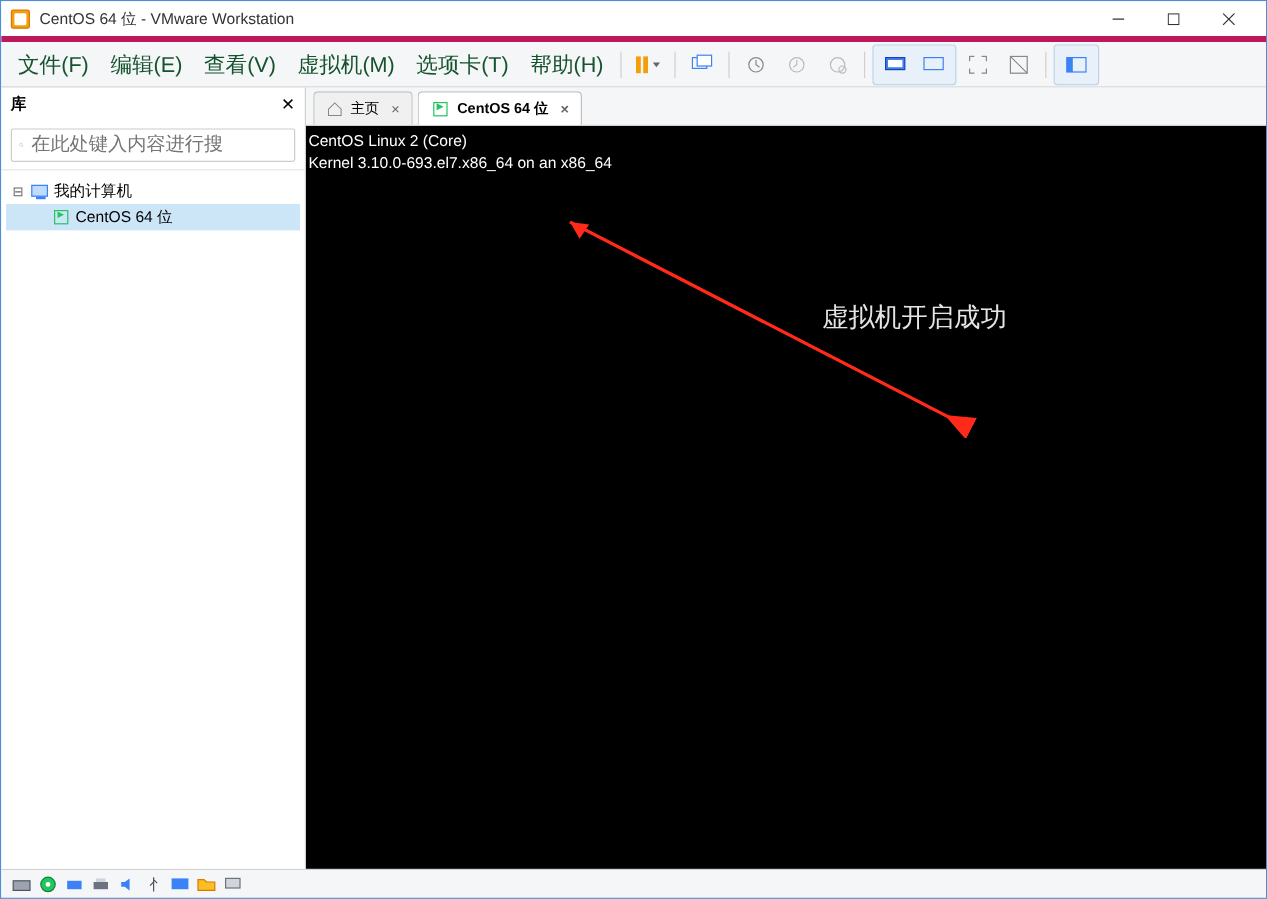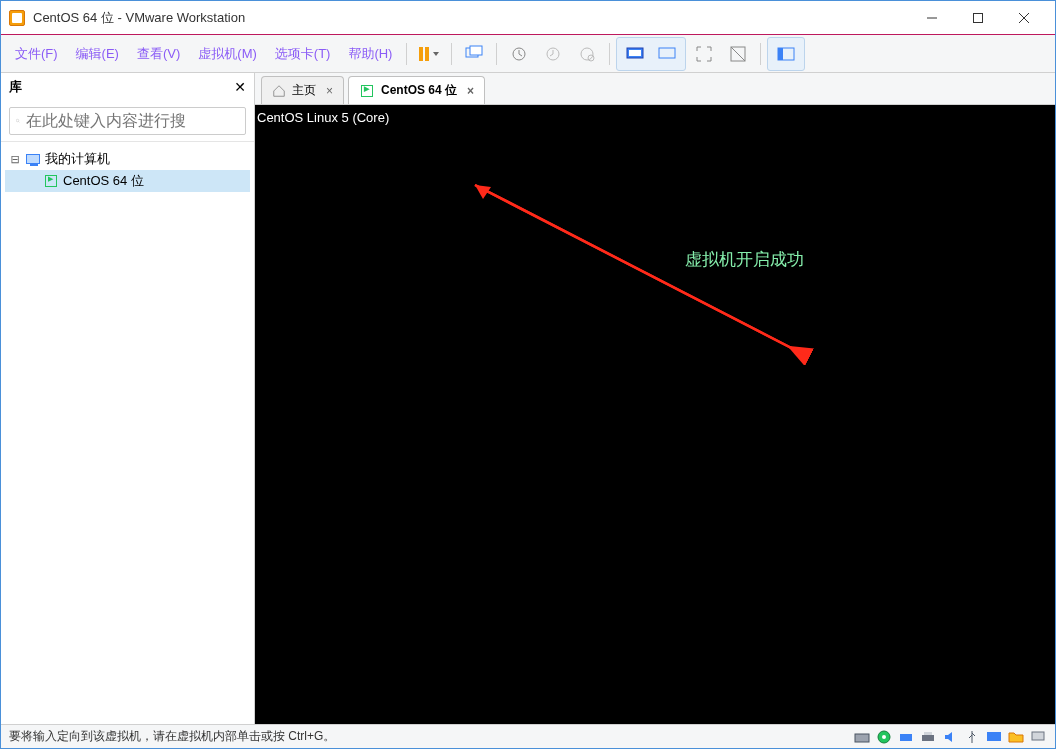--- a/index.html
+++ b/index.html
@@ -1,27 +1,27 @@
 <!DOCTYPE html>
 <html><head>
 <meta charset="utf-8">
 <style>
   * { box-sizing: border-box; margin: 0; padding: 0; font-family: "Microsoft YaHei", "Segoe UI", sans-serif; }
   body { width: 1056px; height: 749px; background: #fff; overflow: hidden; border:1px solid #4a90d9; position:relative;}
   
-  .titlebar { height: 34px; background: #fff; display:flex; align-items:center; padding:0 8px; border-bottom:1px solid #be185d;}
+  .titlebar { height: 34px; background: #fff; display:flex; align-items:center; padding:0 8px; border-bottom:5px solid #be185d;}
   .titlebar .app-icon { width:16px; height:16px; background:#f59e0b; border:1px solid #d97706; border-radius:2px; margin-right:8px; position:relative;}
   .titlebar .app-icon::after{content:""; position:absolute; inset:2px; background:#fff; border-radius:1px;}
   .titlebar .title { font-size:13px; color:#333; flex:1;}
   .titlebar .win-btns { display:flex; gap:0;}
   .titlebar .win-btn { width:46px; height:34px; display:flex; align-items:center; justify-content:center; font-size:12px; color:#333;}
   .titlebar .win-btn svg { width:10px; height:10px;}
   
   .menubar { height:38px; background:#f5f6f7; border-bottom:1px solid #d0d0d0; display:flex; align-items:center; padding:0 6px; gap:2px;}
-  .menubar .menu-item { padding:4px 8px; font-size:13px; color:#8b5cf6; cursor:default;}
+  .menubar .menu-item { padding:4px 8px; font-size:18px; color:#14532d; cursor:default;}
   .menubar .sep { width:1px; height:22px; background:#d0d0d0; margin:0 4px;}
   .menubar .tb-btn { width:28px; height:28px; display:flex; align-items:center; justify-content:center; margin:0 2px; border-radius:2px;}
   .menubar .pause-btn { display:flex; gap:2px; align-items:center; padding:0 4px;}
   .menubar .pause-bars { display:flex; gap:2px;}
   .menubar .pause-bars span{ width:4px; height:14px; background:#f59e0b;}
   .menubar .dd-arrow { width:0;height:0;border-left:3px solid transparent;border-right:3px solid transparent;border-top:4px solid #666; margin-left:2px;}
   .menubar .active-group{ border:1px solid #bcd4ec; background:#e8f1fa; border-radius:3px; padding:2px; display:flex;}
   
   .content { display:flex; height: calc(100% - 34px - 38px - 24px);}
   
@@ -46,21 +46,21 @@
   .main { flex:1; display:flex; flex-direction:column; background:#f5f6f7;}
   .tabs { height:32px; display:flex; align-items:flex-end; padding:0 6px; background:#f5f6f7; border-bottom:1px solid #d0d0d0; gap:4px;}
   .tab { height:28px; border:1px solid #c0c0c0; border-bottom:none; border-radius:4px 4px 0 0; background:#f0f0f0; display:flex; align-items:center; padding:0 10px; gap:6px; font-size:12px;}
   .tab.active { background:#fff; font-weight:bold;}
   .tab .tab-x { font-size:12px; color:#666; margin-left:4px;}
   .tab .home-icon{ width:14px;height:14px;}
   
   .console { flex:1; background:#000; color:#fff; font-family:"Courier New",monospace; font-size:13px; padding:4px 2px; position:relative; line-height:1.35;}
   .console .line { white-space:pre;}
   .cursor { display:inline-block; width:8px; height:2px; background:#fff; vertical-align:bottom; margin-left:4px;}
-  .annotation { position:absolute; color:#86efac; font-family:Liberation Mono, monospace; font-size:17px;}
+  .annotation { position:absolute; color:#e5e5e5; font-family:Liberation Serif, serif; font-size:22px;}
   .arrow-svg { position:absolute; pointer-events:none;}
   
   .statusbar { height:24px; border-top:1px solid #d0d0d0; background:#f5f6f7; display:flex; align-items:center; padding:0 8px; font-size:12px; color:#333; justify-content:space-between;}
   .status-icons { display:flex; gap:4px; align-items:center;}
   .status-icons .si { width:18px; height:16px; display:flex; align-items:center; justify-content:center;}
 </style>
 </head>
 <body>
 
 <div class="titlebar">
@@ -208,40 +208,40 @@
       </div>
       <div class="tab active">
         <span class="tree-icon">
             <span class="vm-icon"></span>
           </span>
         <span>CentOS 64 位</span>
         <span class="tab-x">×</span>
       </div>
     </div>
     <div class="console">
-      <div class="line">CentOS Linux 5 (Core)</div>
+      <div class="line">CentOS Linux 2 (Core)</div>
+      <div class="line">Kernel 3.10.0-693.el7.x86_64 on an x86_64</div>
       <div class="line">&nbsp;</div>
 
       <svg class="arrow-svg" style="left:200px; top:60px;" width="360" height="200">
         <defs>
             <marker id="ah" markerWidth="12" markerHeight="12" refX="2" refY="4" orient="auto">
               <path d="M0 0 L10 4 L0 8 z" fill="#ff2a1a"></path>
             </marker>
           </defs>
         <line x1="350" y1="190" x2="20" y2="20" stroke="#ff2a1a" stroke-width="2.5" marker-start="url(#ah)" transform="scale(1,1)"></line>
         <path d="M20 20 L350 190" stroke="#ff2a1a" stroke-width="2.5"></path>
         <path d="M20 20 L36 22 L28 34 z" fill="#ff2a1a"></path>
       </svg>
       <div class="annotation" style="left:430px; top:145px;">虚拟机开启成功</div>
     </div>
   </div>
 </div>
 
 <div class="statusbar">
-  <span>要将输入定向到该虚拟机，请在虚拟机内部单击或按 Ctrl+G。</span>
   <div class="status-icons">
     <div class="si">
         <svg width="16" height="14" viewBox="0 0 16 14">
           <rect x="1" y="4" width="14" height="8" fill="#9ca3af" stroke="#4b5563"></rect>
         </svg>
       </div>
     <div class="si">
         <svg width="14" height="14" viewBox="0 0 14 14">
           <circle cx="7" cy="7" r="6" fill="#22c55e" stroke="#15803d"></circle>
           <circle cx="7" cy="7" r="2" fill="#fff"></circle>

